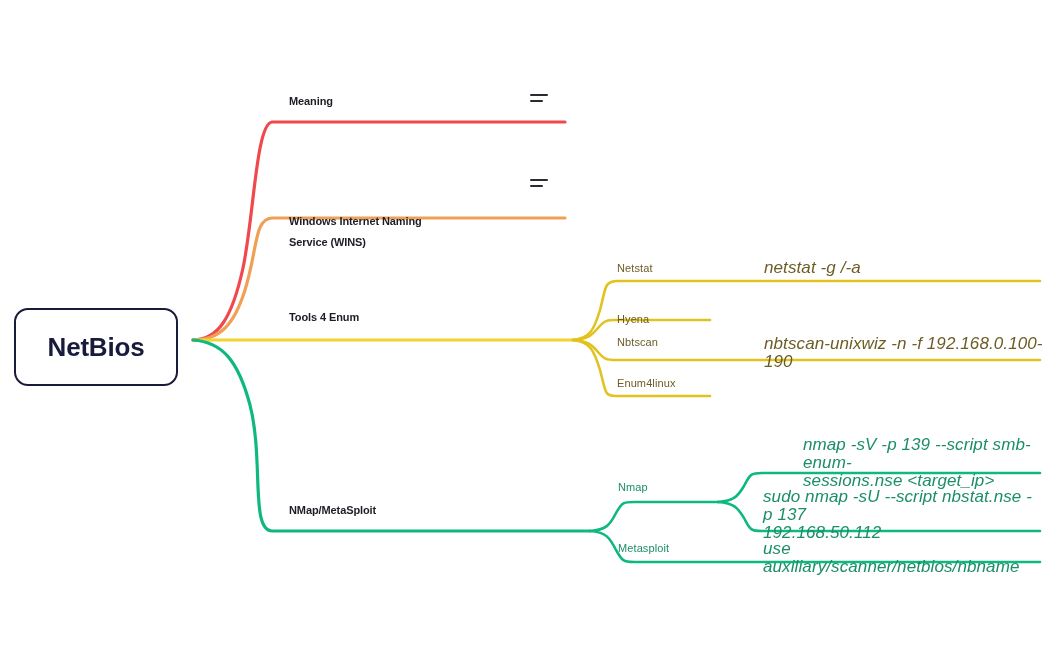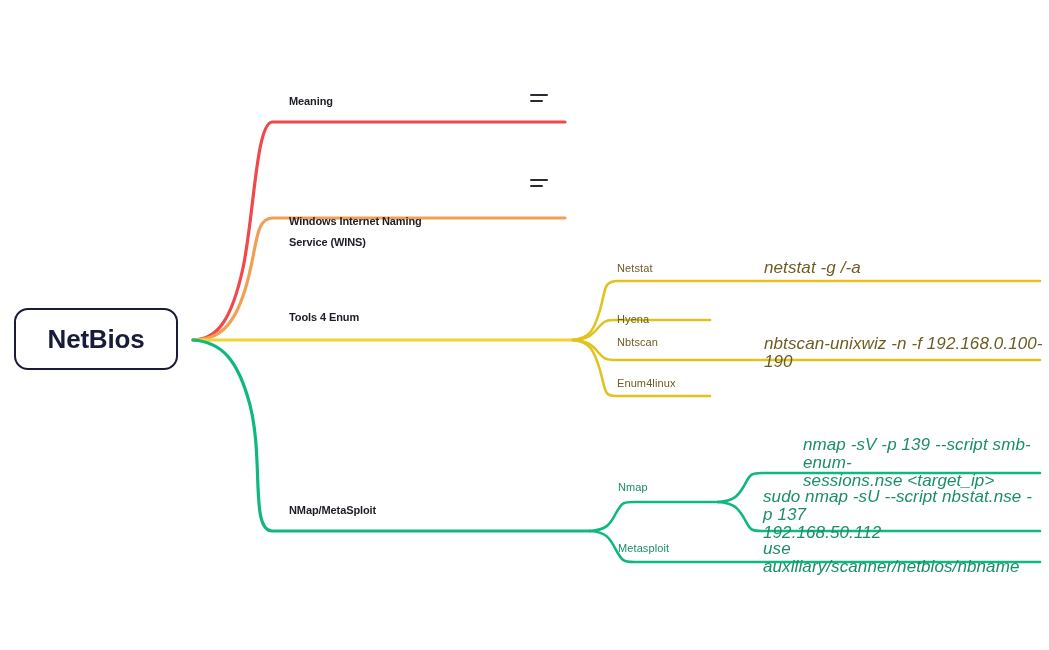--- a/index.html
+++ b/index.html
@@ -24,21 +24,21 @@
     width: 1049px;
     height: 650px;
     pointer-events: none;
   }
   
   .root-node {
     position: absolute;
     left: 14px;
     top: 308px;
     width: 164px;
-    height: 62px;
+    height: 78px;
     border: 2.5px solid #181B3A;
     border-radius: 14px;
     background: #ffffff;
     display: flex;
     align-items: center;
     justify-content: center;
     box-sizing: border-box;
   }
   .root-label {
     font-size: 26px;

